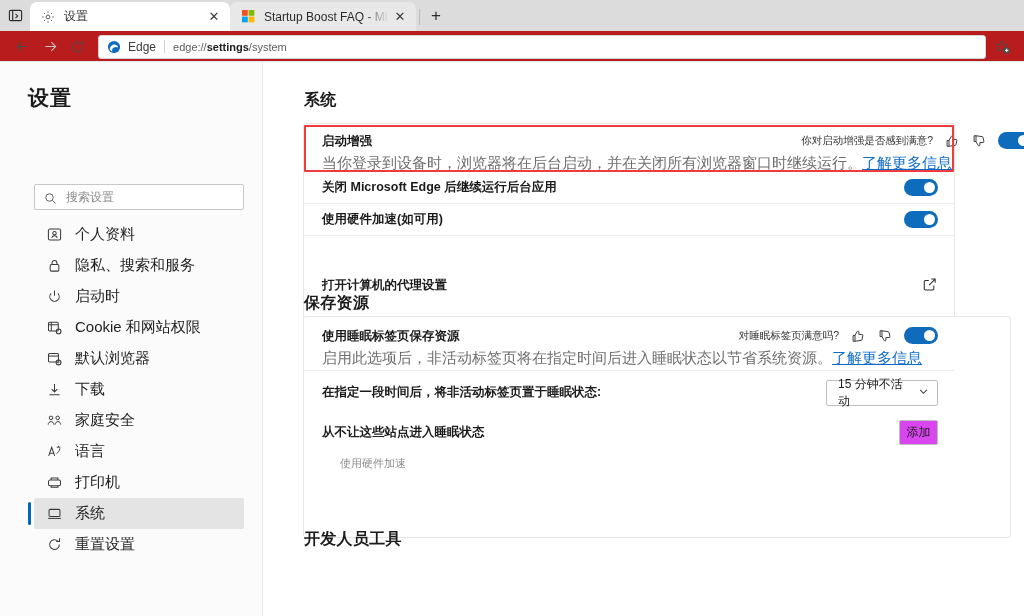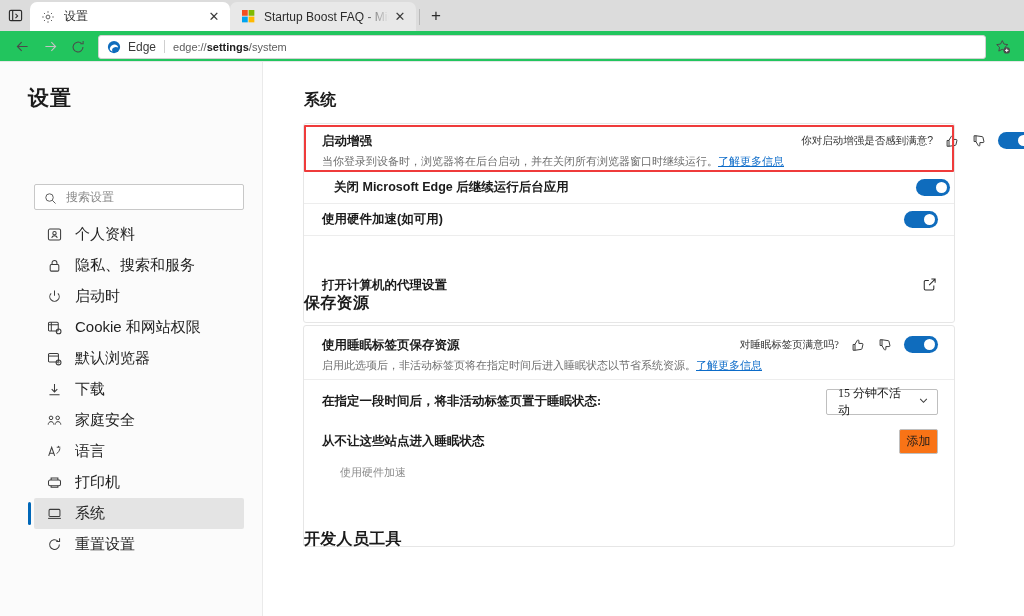--- a/index.html
+++ b/index.html
@@ -45,21 +45,21 @@
   }
   .tab-sep { width: 1px; height: 16px; background: #b9b9b9; align-self: center; margin: 0 2px 0 3px; position: relative; top: 1px;}
   .newtab-btn {
     width: 28px; height: 28px; display: flex; align-items: center; justify-content: center;
     font-size: 17px; color: #2b2b2b; font-weight: 300; margin-bottom: 1px;
   }
 
   
   .toolbar {
     position: absolute; left: 0; top: 31px; width: 1024px; height: 31px;
-    background: #22c55e; display: flex; align-items: center; padding: 0 8px;
+    background: #b91c1c; display: flex; align-items: center; padding: 0 8px;
   }
   .navbtn {
     width: 28px; height: 28px; display: flex; align-items: center; justify-content: center;
     color: #4a4a4a; flex: 0 0 28px;
   }
   .navbtn.disabled { color: #c4c4c4; }
   .omnibox {
     flex: 1 1 auto; height: 24px; margin-left: 6px; margin-right: 4px;
     background: #ffffff; border: 1px solid #d2d2d2; border-radius: 3px;
     display: flex; align-items: center; padding: 0 8px;
@@ -120,21 +120,21 @@
   }
   .card {
     position: absolute; background: #ffffff;
     border: 1px solid #e6e6e6; border-radius: 3px;
   }
   .row {
     display: flex; align-items: center; position: relative;
     padding: 0 18px;
   }
   .row-title { font-size: 12.5px; color: #1b1b1b; font-weight: bold; }
-  .row-desc { font-size: 11px; color: #6e6e6e; margin-top: 4px; }
+  .row-desc { font-size: 15px; color: #6e6e6e; margin-top: 4px; }
   .row-desc a { color: #0d6cc9; text-decoration: underline; }
 
   
   .toggle {
     width: 34px; height: 17px; border-radius: 9px; background: #0f6cbd;
     position: relative; flex: 0 0 34px;
   }
   .toggle .knob {
     position: absolute; right: 3px; top: 3px; width: 11px; height: 11px;
     border-radius: 50%; background: #ffffff;
@@ -149,21 +149,21 @@
 
   .divider { position: absolute; height: 1px; background: #ededed; }
 
   .dropdown {
     border: 1px solid #bfbfbf; border-radius: 2px; background: #ffffff;
     height: 26px; display: flex; align-items: center; padding: 0 8px 0 11px;
     font-size: 12px; color: #1b1b1b; position: absolute;
   }
   .dropdown .chev { margin-left: 12px; font-size: 11px; color: #3b3b3b; }
   .addbtn {
-    border: 1px solid #bfbfbf; border-radius: 2px; background: #f97316;
+    border: 1px solid #bfbfbf; border-radius: 2px; background: #d946ef;
     height: 25px; display: flex; align-items: center; justify-content: center;
     font-size: 12px; color: #1b1b1b; position: absolute; width: 39px;
   }
   .muted-note { font-size: 11px; color: #8d8d8d; position: absolute; }
   .ext-icon { position: absolute; width: 16px; height: 16px; color: #2b2b2b; }
 </style>
 </head>
 <body>
 
 <div class="tabstrip">
@@ -405,21 +405,21 @@
             <path d="M4.6 8.6H2.4V2h2.2"></path>
           </svg>
         </span>
         <span class="toggle">
             <span class="knob"></span>
           </span>
       </div>
     </div>
     <div class="divider" style="left:0; top:47px; width:650px;"></div>
 
-    <div class="row" style="position:absolute; left:12px; top:47px; width:650px; height:32px;">
+    <div class="row" style="position:absolute; left:0; top:47px; width:650px; height:32px;">
       <div class="row-title">关闭 Microsoft Edge 后继续运行后台应用</div>
       <span class="toggle" style="position:absolute; right:16px;">
           <span class="knob"></span>
         </span>
     </div>
     <div class="divider" style="left:0; top:79px; width:650px;"></div>
 
     <div class="row" style="position:absolute; left:0; top:79px; width:650px; height:32px;">
       <div class="row-title">使用硬件加速(如可用)</div>
       <span class="toggle" style="position:absolute; right:16px;">
@@ -436,21 +436,21 @@
           <path d="M10 2.2h4v4M14 2.2L7.6 8.6"></path>
         </svg>
       </span>
     </div>
   </div>
 
   <div class="red-box" style="left:40px; top:63px; width:650px; height:47px;"></div>
 
   <div class="sec-head" style="left:40px; top:231px;">保存资源</div>
 
-  <div class="card" style="left:39px; top:263px; width:652px; height:222px;font-family:Liberation Serif, serif;">
+  <div class="card" style="left:39px; top:254px; width:708px; height:222px;">
 
     <div class="row" style="position:absolute; left:0; top:0; width:650px; height:53px; align-items:flex-start;">
       <div style="margin-top:11px;">
         <div class="row-title">使用睡眠标签页保存资源</div>
         <div class="row-desc">
           <span>启用此选项后，非活动标签页将在指定时间后进入睡眠状态以节省系统资源。</span><a href="#">了解更多信息</a>
         </div>
       </div>
       <div style="position:absolute; right:16px; top:10px; display:flex; align-items:center; gap:11px;">
         <span class="fb-label">对睡眠标签页满意吗?</span>

